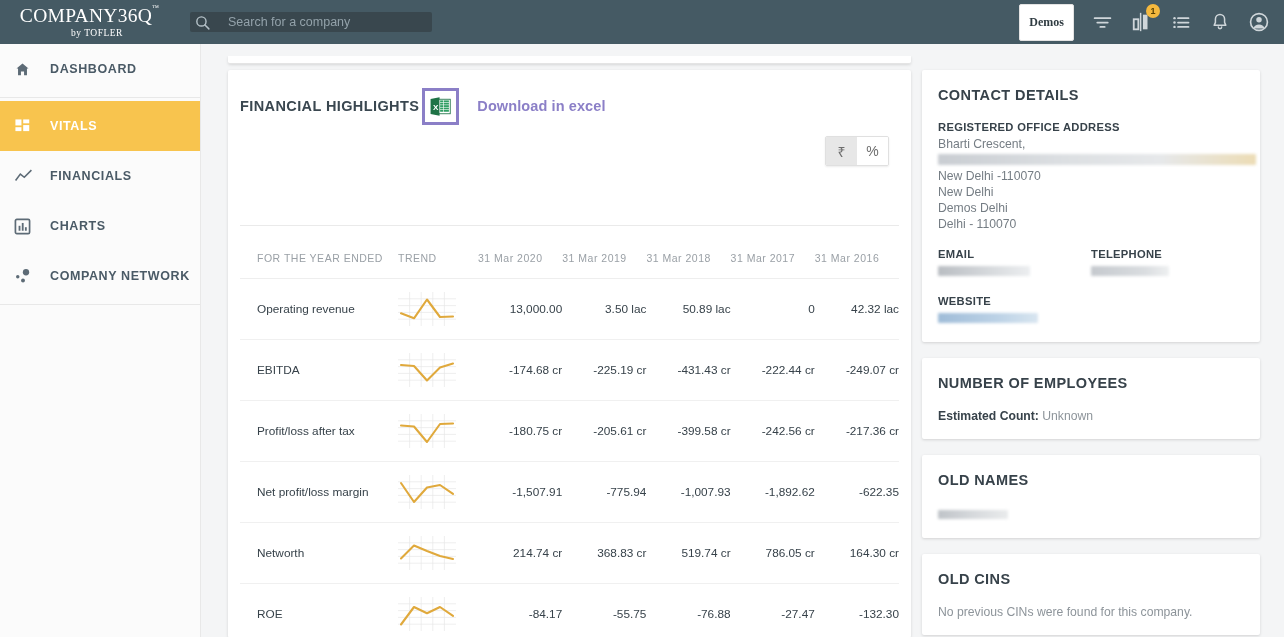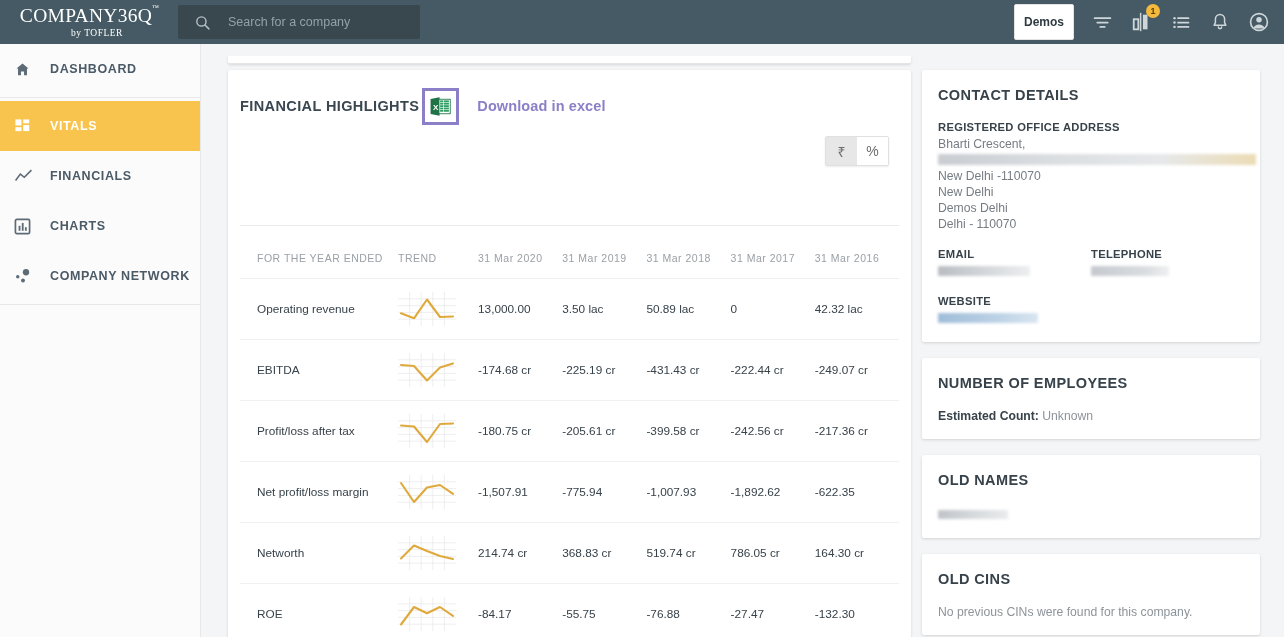--- a/index.html
+++ b/index.html
@@ -35,26 +35,26 @@
     font-size: 7px; vertical-align: super;
     position: absolute; top: -1px; right: -7px;
   }
   .brand-sub {
     font-family: "Liberation Serif", serif;
     font-size: 9.5px; color: #ffffff;
     letter-spacing: .5px; margin-top: 2px;
     margin-left: 22px;
   }
   .searchbox {
-    margin-left: 6px;
-    width: 242px; height: 34px;
+    margin-left: 18px;
+    width: 242px; height: 20px;
     background: #39474e;
     border-radius: 2px;
     display: flex; align-items: center;
-    padding: 0 16px;
+    padding: 0 4px;
   }
   .searchbox svg { flex: 0 0 auto; }
   .search-input {
     border: none; outline: none; background: transparent;
     color: #cfd6da; font-size: 12.5px;
     font-family: "Liberation Sans", sans-serif;
     margin-left: 17px; width: 180px;
   }
   .search-input::placeholder { color: #93a2aa; }
 
@@ -62,21 +62,21 @@
     margin-left: auto;
     display: flex; align-items: center;
     gap: 18px; padding-right: 14px;
   }
   .demos-btn {
     background: #ffffff; color: #2f3b41;
     font-size: 12px; font-weight: bold;
     padding: 10px 9px; border-radius: 2px;
     border: 1px solid #e3e3e3;
     cursor: pointer;
-    font-family: Liberation Sans, sans-serif;
+    font-family: Liberation Serif, serif;
   }
   .ticon { position: relative; cursor: pointer; display: flex; align-items: center; }
   .badge {
     position: absolute; top: -7px; right: -7px;
     width: 14px; height: 14px; border-radius: 50%;
     background: #f5b93e; color: #584000;
     font-size: 9px; font-weight: bold;
     display: flex; align-items: center; justify-content: center;
   }
 
@@ -189,21 +189,21 @@
   }
   .fin-table td {
     font-size: 11.8px; color: #37424a;
     padding: 13px 0;
     border-bottom: 1px solid #f0f0f0;
     vertical-align: middle;
   }
   .fin-table tr:last-child td { border-bottom: none; }
   .col-label { width: 152px; padding-left: 17px !important; }
   .col-trend { width: 77px; }
-  .col-val   { width: 81px; }
+  .col-val   { width: 81px; text-align: right; }
   .trend-cell svg { display: block; }
 
   
   .rightcol {
     position: absolute; top: 14px; left: 721px;
     width: 338px;
   }
   .side-card {
     background: #ffffff; border-radius: 2px;
     box-shadow: 0 1px 3px rgba(0,0,0,.14);

